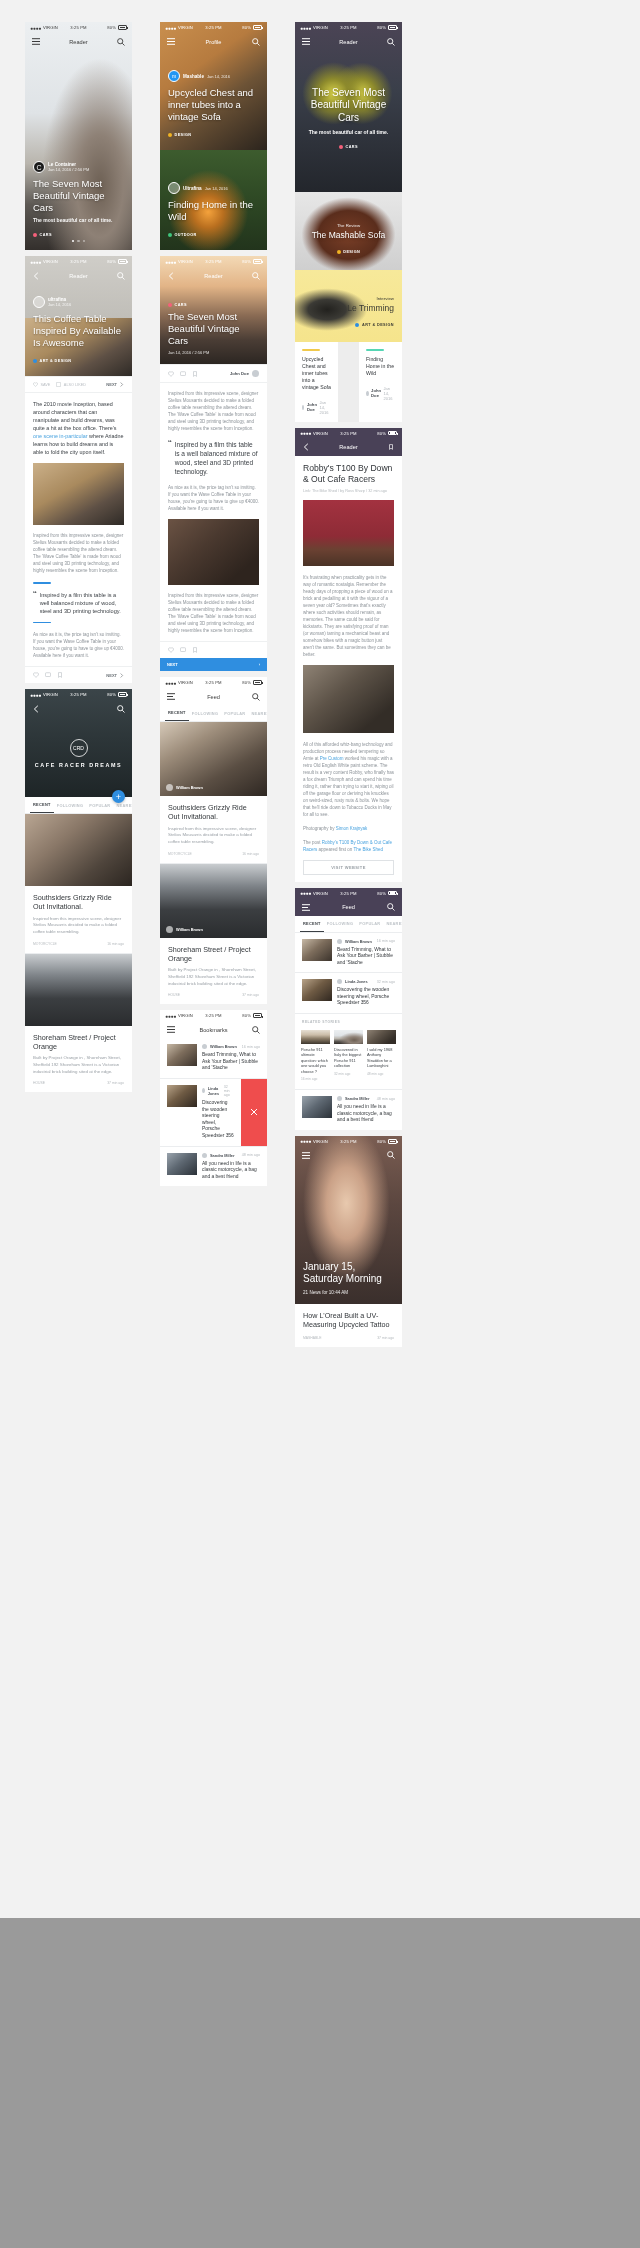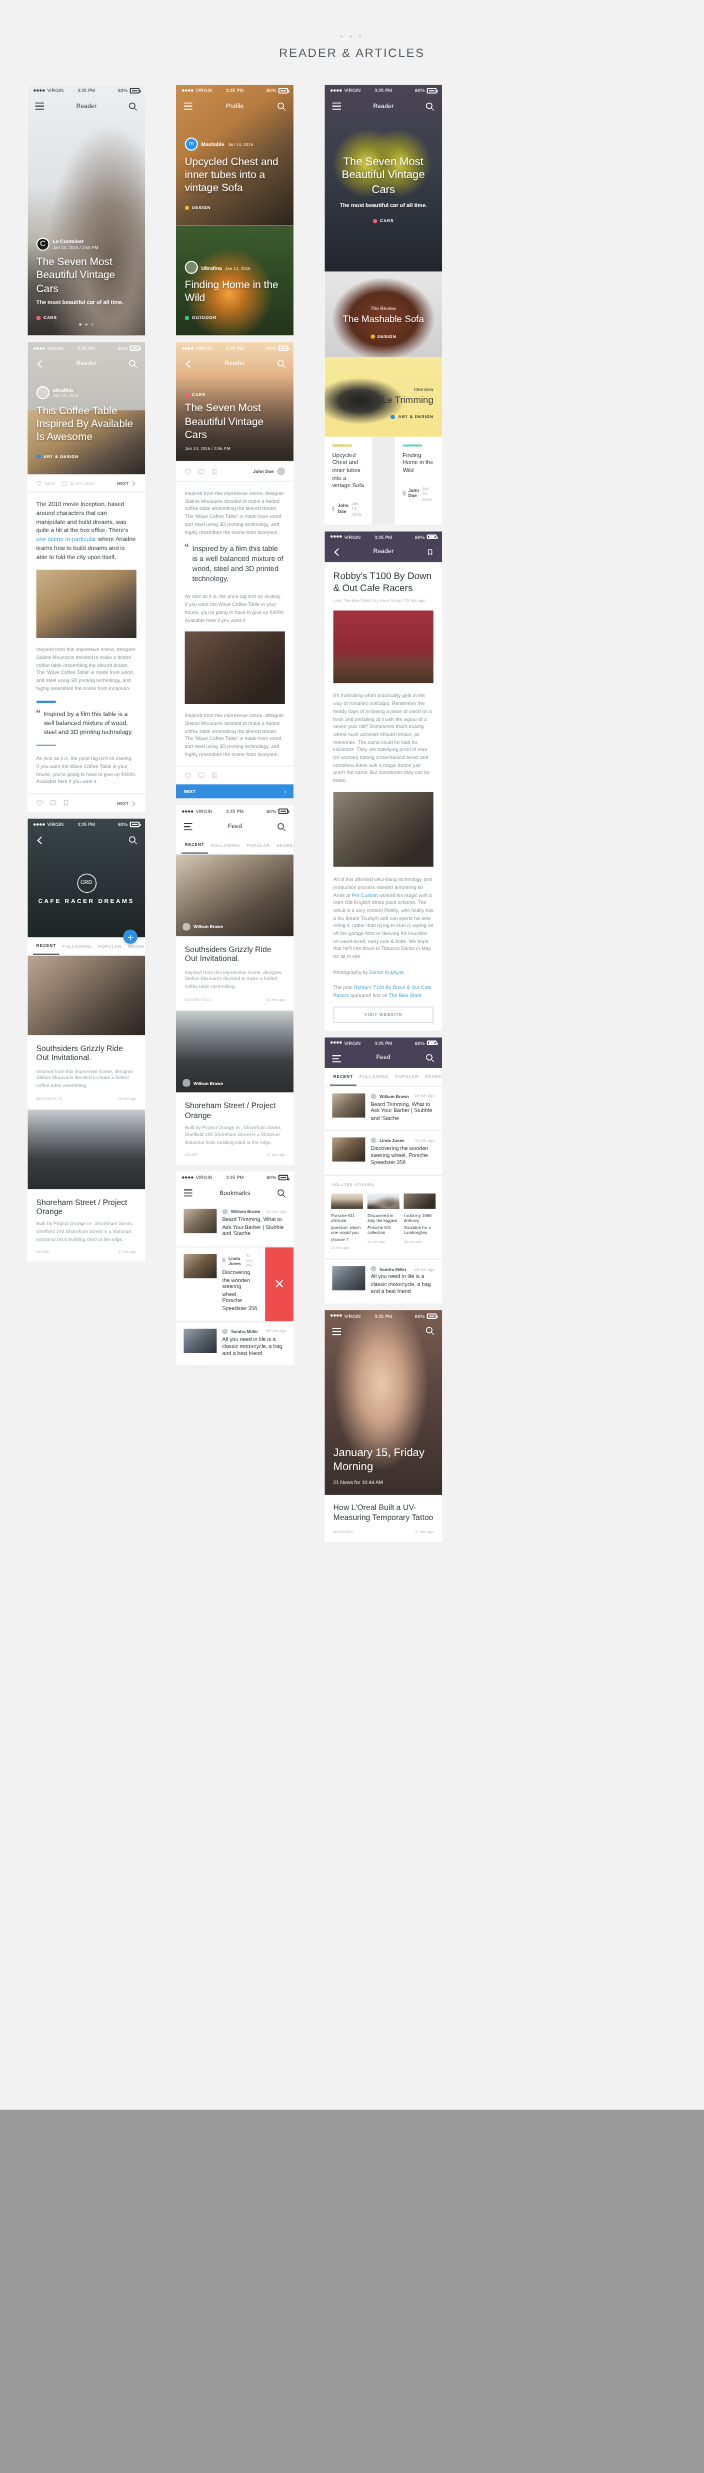--- a/index.html
+++ b/index.html
@@ -176,24 +176,20 @@
     background:#9a9a9a;
   }
   .badge-sm { font-size:3.4px; color:#b5babe; display:flex; align-items:center; gap:2px; }
   .hh { font-size:5.2px; color:#32363a; line-height:7px;}
 </style>
 </head>
 <body>
 
 <div class="page">
 
-  <div class="page-header">
-    <div class="dots">• • •</div>
-    <div class="title">READER &amp; ARTICLES</div>
-  </div>
 
   <div class="columns">
 
     <div class="col">
 
       <div class="screen">
         <div class="img im-car1" style="height:228px;position:relative;">
           <div class="statusbar dark">
             <div class="sb-left">
                 <span class="sb-dots">●●●●</span>
@@ -965,26 +961,26 @@
             </div>
             <div class="nb-ico nb-right">
               <svg width="8" height="8" viewBox="0 0 8 8">
                   <circle cx="3.2" cy="3.2" r="2.6" fill="none" stroke="currentColor" stroke-width=".9"></circle>
                   <path d="M5.2 5.2L7.5 7.5" stroke="currentColor" stroke-width=".9"></path>
                 </svg>
             </div>
           </div>
           <div class="grad"></div>
           <div class="hero-txt">
-            <div style="font-size:10px;line-height:12.5px;">January 15, Friday Morning</div>
+            <div style="font-size:10px;line-height:12.5px;">January 15, Saturday Morning</div>
             <div style="font-size:4.6px;margin-top:4px;opacity:.9;">21 News for 10:44 AM</div>
           </div>
         </div>
         <div class="pad">
-          <div class="card-title">How L'Oreal Built a UV-Measuring Temporary Tattoo</div>
+          <div class="card-title">How L'Oreal Built a UV-Measuring Upcycled Tattoo</div>
           <div class="meta-row">
             <span class="badge-sm">MASHABLE</span>
             <span style="margin-left:auto;font-size:3.4px;color:#b5babe;">37 min ago</span>
           </div>
         </div>
       </div>
     </div>
 
   </div>
 

